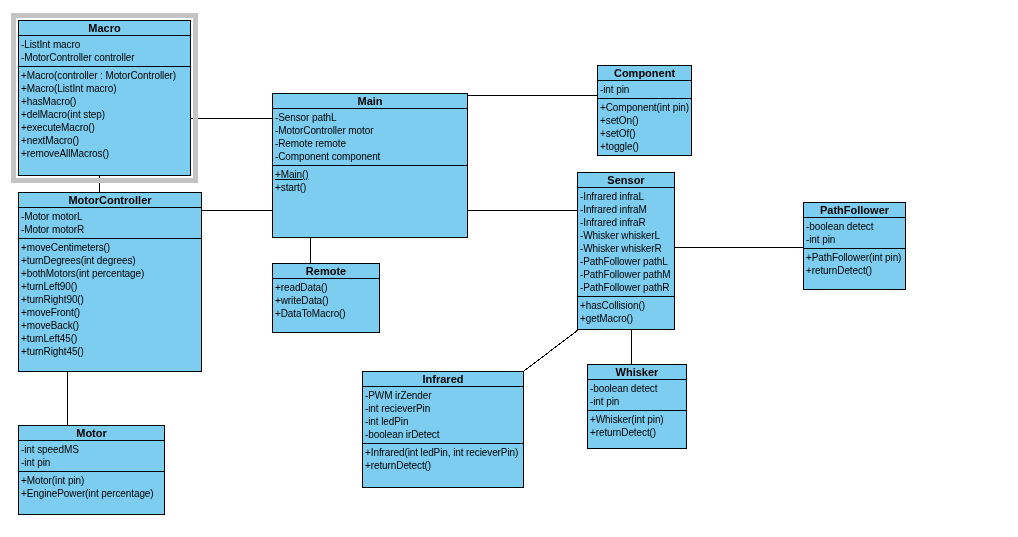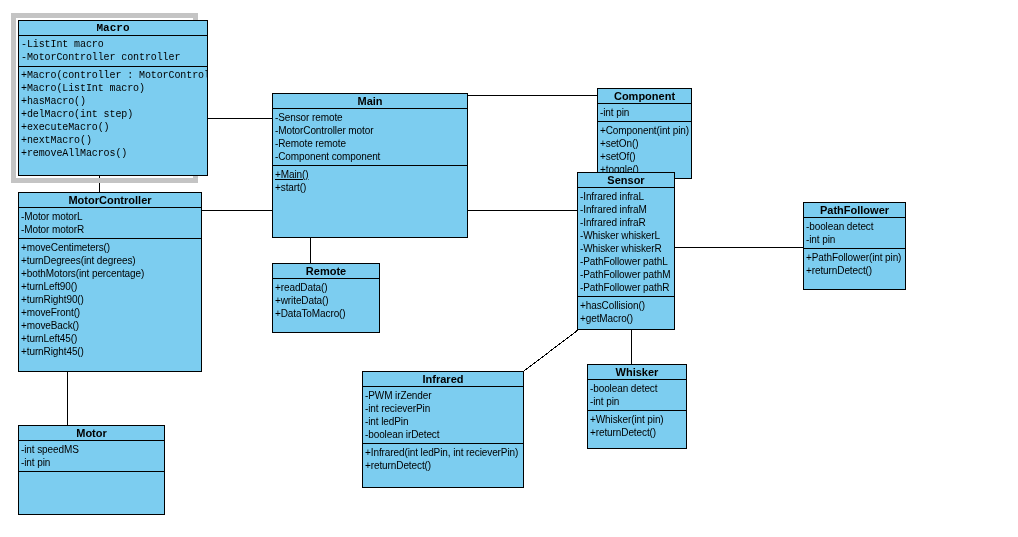--- a/index.html
+++ b/index.html
@@ -41,26 +41,26 @@
   .row {
     font-size: 10px;
     line-height: 13px;
     padding-left: 2px;
     white-space: nowrap;
     overflow: hidden;
     letter-spacing: -0.1px;
   }
   .row.static { text-decoration: underline; }
   
-  .c0 { left: 18px;  top: 20px;  width: 190px; height: 156px; font-family: Liberation Mono, monospace; }
+  .c0 { left: 18px;  top: 20px;  width: 173px; height: 156px; }
   .c1 { left: 18px;  top: 192px; width: 184px; height: 180px; }
   .c2 { left: 18px;  top: 425px; width: 147px; height: 90px; }
   .c3 { left: 272px; top: 93px;  width: 196px; height: 145px; }
   .c4 { left: 272px; top: 263px; width: 108px; height: 70px; }
-  .c5 { left: 597px; top: 65px;  width: 95px;  height: 91px; margin-top: 23px; }
+  .c5 { left: 597px; top: 65px;  width: 95px;  height: 91px; }
   .c6 { left: 577px; top: 172px; width: 98px;  height: 158px; }
   .c7 { left: 803px; top: 202px; width: 103px; height: 88px; }
   .c8 { left: 362px; top: 371px; width: 162px; height: 117px; }
   .c9 { left: 587px; top: 364px; width: 100px;  height: 85px; }
 </style>
 </head>
 <body>
 
 <div class="canvas">
   <svg class="edges" width="1018" height="537" shape-rendering="crispEdges">
@@ -113,26 +113,30 @@
         <div class="row">+turnRight45()</div>
       </div>
   </div>
 
   <div class="uml-class c2">
     <div class="title">Motor</div>
     <div class="compartment attrs">
         <div class="row">-int speedMS</div>
         <div class="row">-int pin</div>
       </div>
+    <div class="compartment methods">
+        <div class="row">+Motor(int pin)</div>
+        <div class="row">+EnginePower(int percentage)</div>
+      </div>
   </div>
 
   <div class="uml-class c3">
     <div class="title">Main</div>
     <div class="compartment attrs">
-        <div class="row">-Sensor remote</div>
+        <div class="row">-Sensor pathL</div>
         <div class="row">-MotorController motor</div>
         <div class="row">-Remote remote</div>
         <div class="row">-Component component</div>
       </div>
     <div class="compartment methods">
         <div class="row static">+Main()</div>
         <div class="row">+start()</div>
       </div>
   </div>
 

